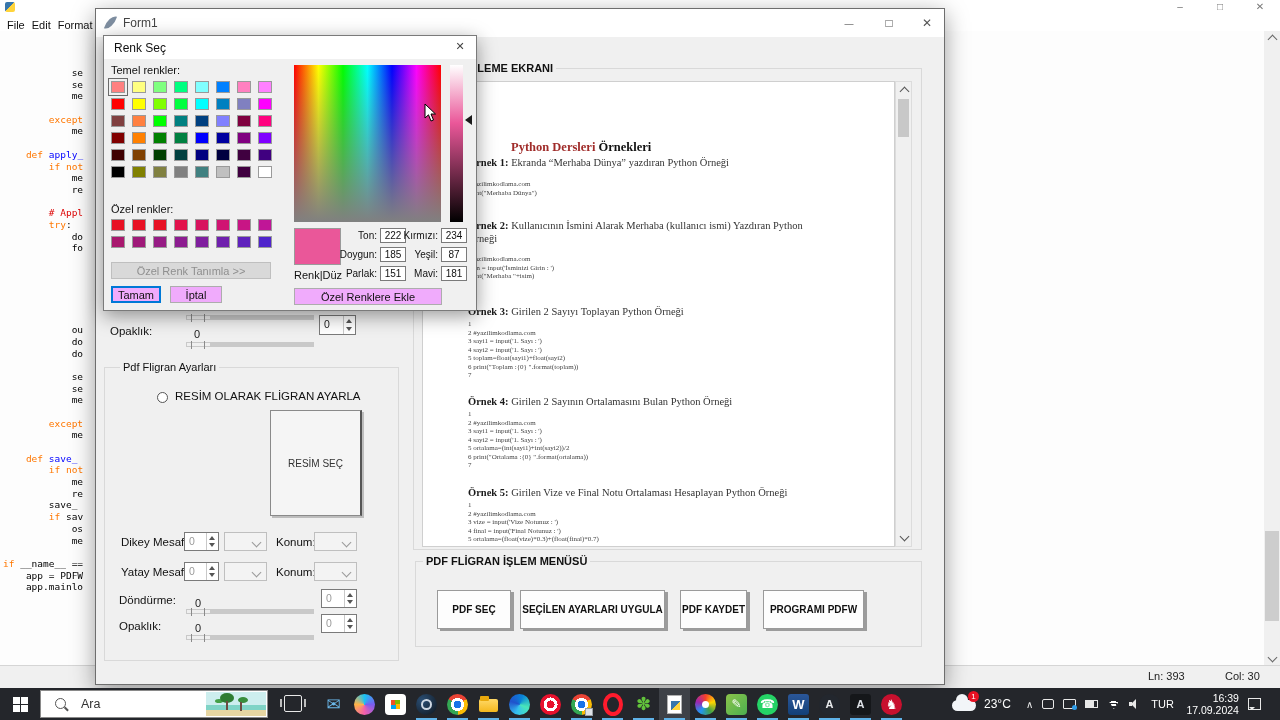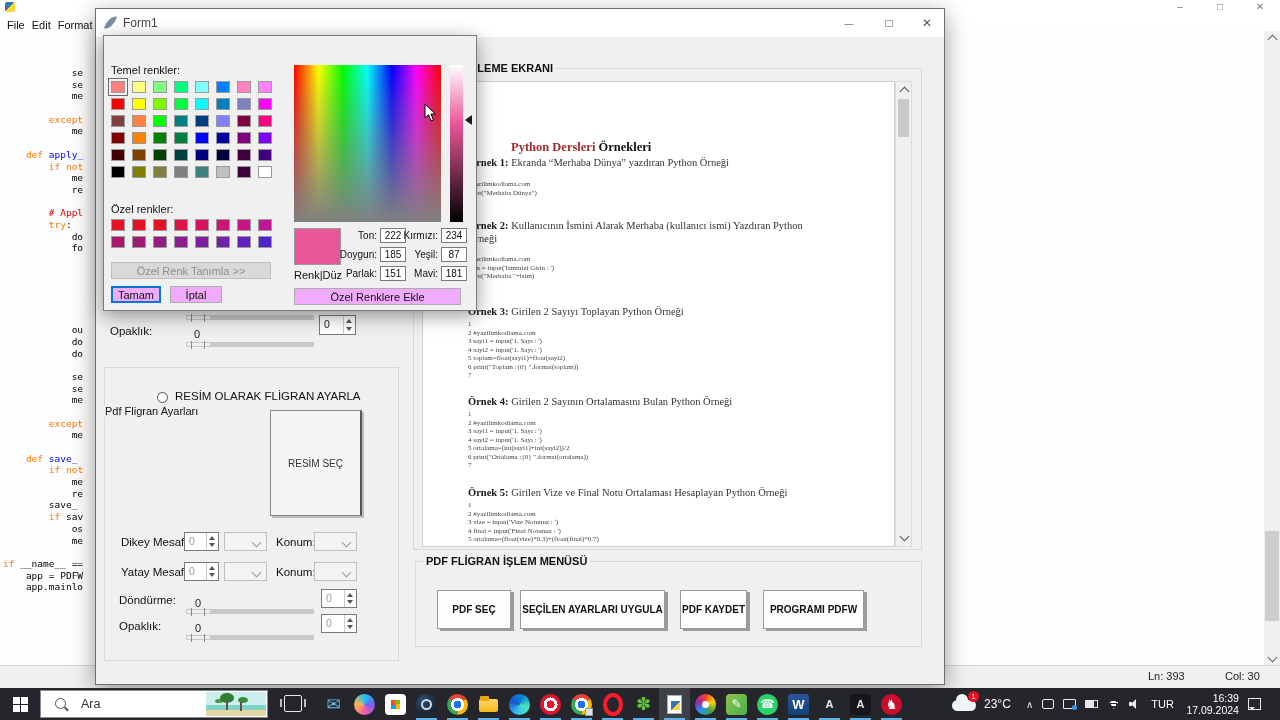--- a/index.html
+++ b/index.html
@@ -233,21 +233,21 @@
   </div>
   <span class="abs lbl" style="left:14px;top:316px;">Opaklık:</span>
   <span class="abs val" style="left:98px;top:319px;">0</span>
   <div class="abs track" style="left:90px;top:333px;width:128px;">
     <div class="fill"></div>
       <span class="tick" style="left:4px;"></span>
       <span class="tick" style="left:17px;"></span>
   </div>
 
   <div class="abs groupbox" style="left:8px;top:358px;width:295px;height:294px;"></div>
-  <span class="abs group-label" style="left:6px;top:352px;margin-top:44px;">Pdf Fligran Ayarları</span>
+  <span class="abs group-label" style="left:24px;top:352px;">Pdf Fligran Ayarları</span>
 
   <div class="abs radio" style="left:61px;top:383px;"></div>
   <span class="abs lbl" style="left:79px;top:381px;">RESİM OLARAK FLİGRAN AYARLA</span>
 
   <div class="abs resim-box" style="left:174px;top:401px;width:92px;height:106px;">
     <span>RESİM SEÇ</span>
   </div>
 
   <span class="abs lbl" style="left:25px;top:527px;">Dikey Mesafe:</span>
   <div class="abs spinner dis" style="left:88px;top:523px;width:35px;height:19px;">
@@ -370,20 +370,24 @@
   <span class="abs group-label menu-title" style="left:327px;top:546px;">PDF FLİGRAN İŞLEM MENÜSÜ</span>
   <div id="pdf-menu-buttons">
       <div class="pdf-btn" style="left: 341px; width: 74px;">PDF SEÇ</div>
       <div class="pdf-btn" style="left: 424px; width: 145px;">SEÇİLEN AYARLARI UYGULA</div>
       <div class="pdf-btn" style="left: 584px; width: 67px;">PDF KAYDET</div>
       <div class="pdf-btn" style="left: 667px; width: 101px;">PROGRAMI PDFW</div>
     </div>
 </div>
 
 <div class="abs color-dialog">
+  <div class="abs cd-titlebar">
+    <span class="abs cd-title">Renk Seç</span>
+    <div class="abs cd-close"></div>
+  </div>
   <span class="abs cd-label" style="left:7px;top:28px;">Temel renkler:</span>
   <div class="abs swgrid" id="basic-grid" style="left:7px;top:45px;">
       <span class="swatch sel" style="background: rgb(255, 128, 128);"></span>
       <span class="swatch" style="background: rgb(255, 255, 128);"></span>
       <span class="swatch" style="background: rgb(128, 255, 128);"></span>
       <span class="swatch" style="background: rgb(0, 255, 128);"></span>
       <span class="swatch" style="background: rgb(128, 255, 255);"></span>
       <span class="swatch" style="background: rgb(0, 128, 255);"></span>
       <span class="swatch" style="background: rgb(255, 128, 192);"></span>
       <span class="swatch" style="background: rgb(255, 128, 255);"></span>
@@ -490,21 +494,21 @@
       <div class="cfrow">
         <span class="cflabel" style="width: 37px;">Yeşil:</span>
         <span class="cfinput">87</span>
       </div>
       <div class="cfrow">
         <span class="cflabel" style="width: 37px;">Mavi:</span>
         <span class="cfinput">181</span>
       </div>
     </div>
 
-  <div class="abs cd-btn" style="left:190px;top:252px;width:167px;height:17px;">
+  <div class="abs cd-btn" style="left:190px;top:252px;width:148px;height:17px;">
     <span>Özel Renklere Ekle</span>
   </div>
 </div>
 
 <div class="abs taskbar">
   <div class="abs start-btn">
     <div class="win-logo"></div>
   </div>
   <div class="abs search-box">
     <span class="mag"></span>

